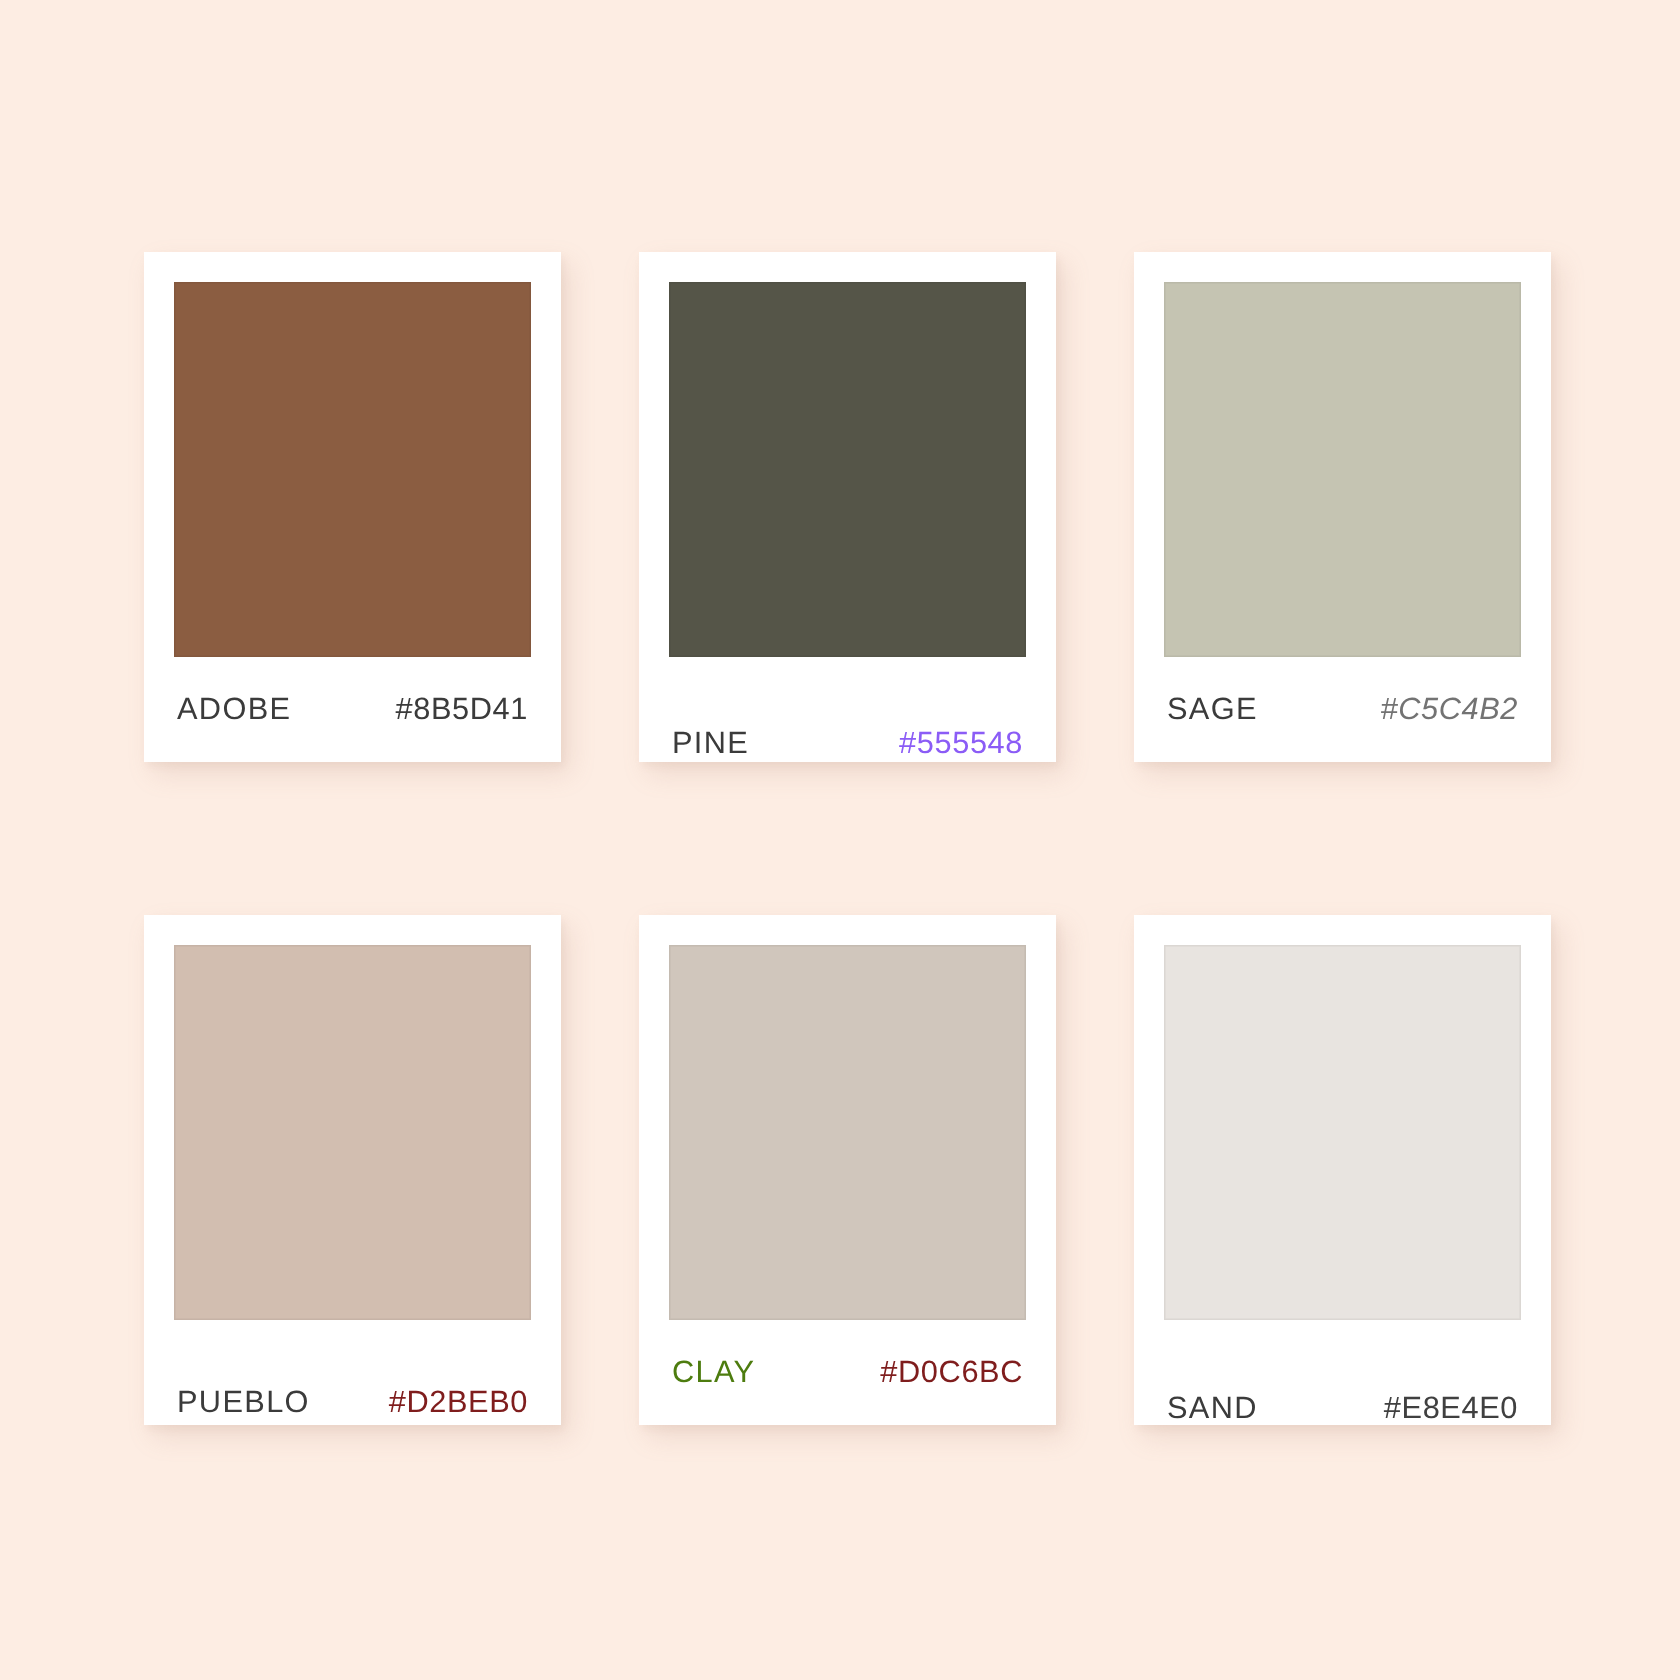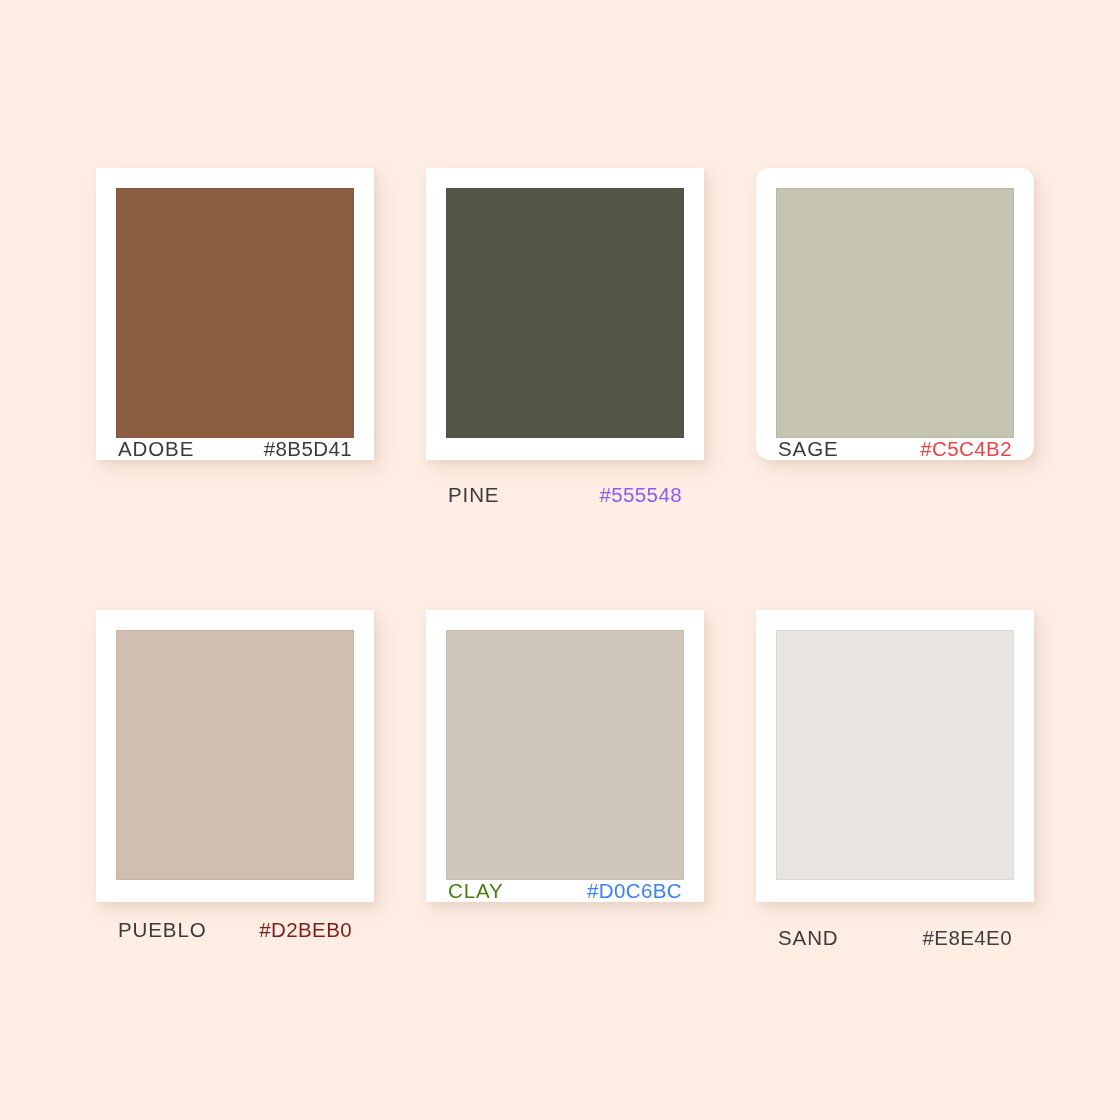--- a/index.html
+++ b/index.html
@@ -33,21 +33,21 @@
     grid-template-columns: repeat(3, 278px);
     grid-template-rows: repeat(2, 340px);
     column-gap: 52px;
     row-gap: 102px;
   }
 
   
   .swatch-card {
     position: relative;
     width: 278px;
-    height: 292px;
+    height: 340px;
     background: #ffffff;
     padding: 20px 20px 0 20px;
     display: flex;
     flex-direction: column;
     box-shadow:
       6px 8px 16px rgba(175, 135, 115, 0.18),
       2px 3px 5px rgba(175, 135, 115, 0.10);
   }
 
   .swatch-color {
@@ -94,41 +94,41 @@
     </div>
 
     <div class="swatch-card" style="background-color: rgb(255, 255, 255); gap: 47px;">
       <div class="swatch-color" style="background-color: rgb(85, 85, 72);"></div>
       <div class="swatch-caption">
         <span class="swatch-name" style="color: rgb(59, 59, 59);">PINE</span>
         <span class="swatch-hex" style="color: #8b5cf6;">#555548</span>
       </div>
     </div>
 
-    <div class="swatch-card" style="background-color: rgb(255, 255, 255); border-radius: 14px;">
+    <div class="swatch-card" style="background-color: rgb(255, 255, 255);">
       <div class="swatch-color" style="background-color: rgb(197, 196, 178);"></div>
       <div class="swatch-caption">
         <span class="swatch-name" style="color: rgb(59, 59, 59);">SAGE</span>
-        <span class="swatch-hex" style="color: #ef4444;">#C5C4B2</span>
+        <span class="swatch-hex" style="color: #737373; font-style: italic;">#C5C4B2</span>
       </div>
     </div>
 
     <div class="swatch-card" style="background-color: rgb(255, 255, 255); gap: 40px;">
       <div class="swatch-color" style="background-color: rgb(210, 190, 176);"></div>
       <div class="swatch-caption">
         <span class="swatch-name" style="color: rgb(59, 59, 59);">PUEBLO</span>
         <span class="swatch-hex" style="color: #7f1d1d;">#D2BEB0</span>
       </div>
     </div>
 
     <div class="swatch-card" style="background-color: rgb(255, 255, 255);">
       <div class="swatch-color" style="background-color: rgb(208, 198, 188);"></div>
       <div class="swatch-caption">
         <span class="swatch-name" style="color: #4d7c0f;">CLAY</span>
-        <span class="swatch-hex" style="color: #3b82f6;">#D0C6BC</span>
+        <span class="swatch-hex" style="color: #7f1d1d;">#D0C6BC</span>
       </div>
     </div>
 
     <div class="swatch-card" style="background-color: rgb(255, 255, 255); gap: 48px;">
       <div class="swatch-color" style="background-color: rgb(232, 228, 224);"></div>
       <div class="swatch-caption">
         <span class="swatch-name" style="color: rgb(59, 59, 59);">SAND</span>
         <span class="swatch-hex" style="color: #404040;">#E8E4E0</span>
       </div>
     </div>

